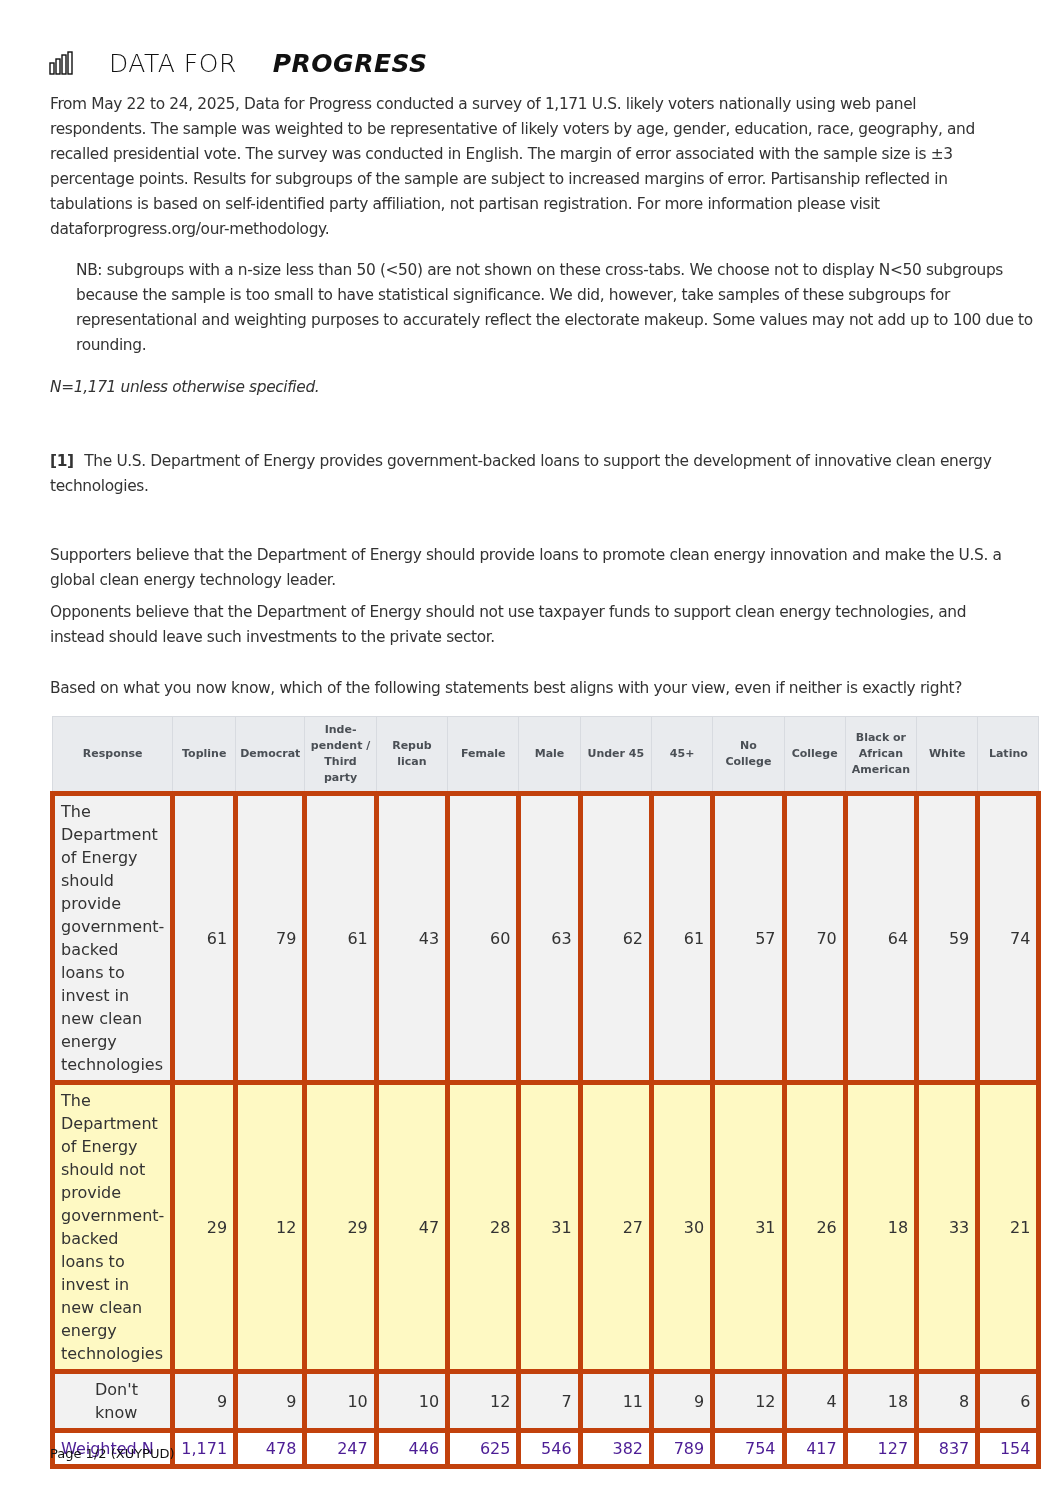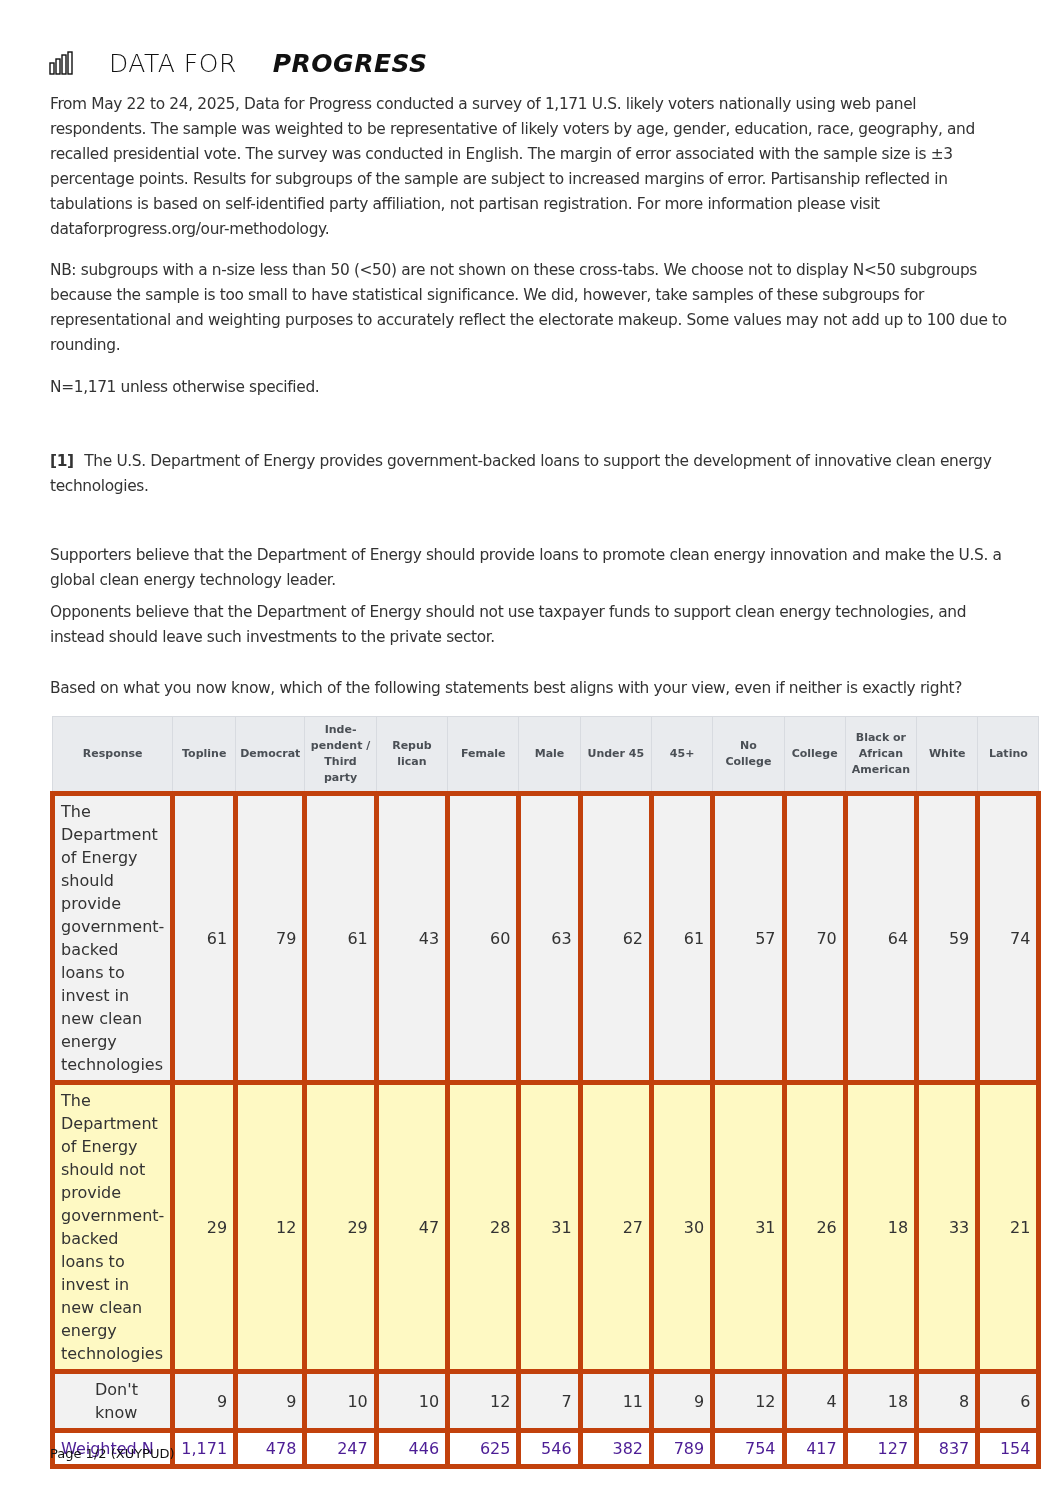--- a/index.html
+++ b/index.html
@@ -18,22 +18,22 @@
     .logo .l1 { font-family: "DejaVu Sans", sans-serif; font-weight: 200; font-size: 25px; color: #111; letter-spacing: 0.5px; }
     .logo .l2 { font-family: "DejaVu Sans", sans-serif; font-weight: 700; font-style: italic; font-size: 25px; color: #111; margin-left: 8px; letter-spacing: 0.5px; }
 
     .text {
       position: absolute; left: 50px; width: 960px;
       font-size: 15.4px; line-height: 25px; color: #333;
       font-family: "DejaVu Sans", sans-serif;
       letter-spacing: -0.35px;
     }
     .p-intro { top: 92px; }
-    .p-nb { top: 258px; }
-    .p-n { top: 375px; }
+    .p-nb { top: 258px; margin-left: 26px; }
+    .p-n { top: 375px; font-style: italic; }
     .p-q { top: 449px; }
     .p-sup { top: 543px; }
     .p-opp { top: 600px; }
     .p-based { top: 676px; }
     .qnum { font-weight: 700; margin-right: 6px; }
 
     table.xtab {
       position: absolute; left: 50px; top: 716px; width: 957px;
       border-collapse: collapse;
       font-family: "DejaVu Sans", sans-serif;

